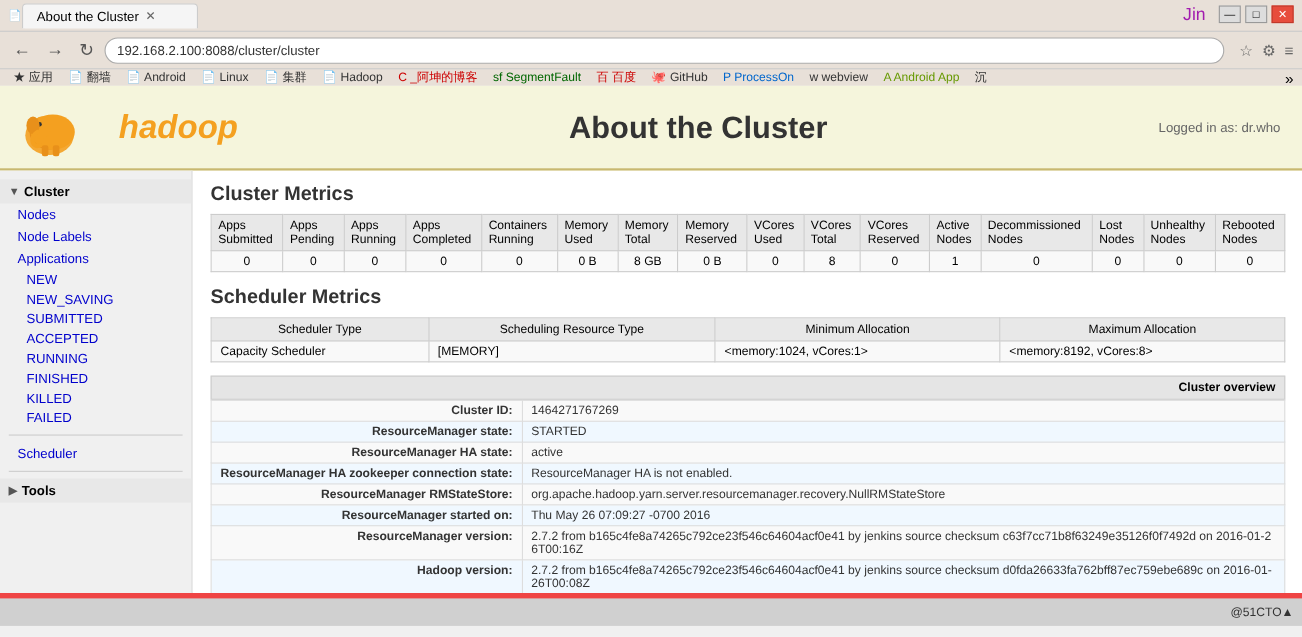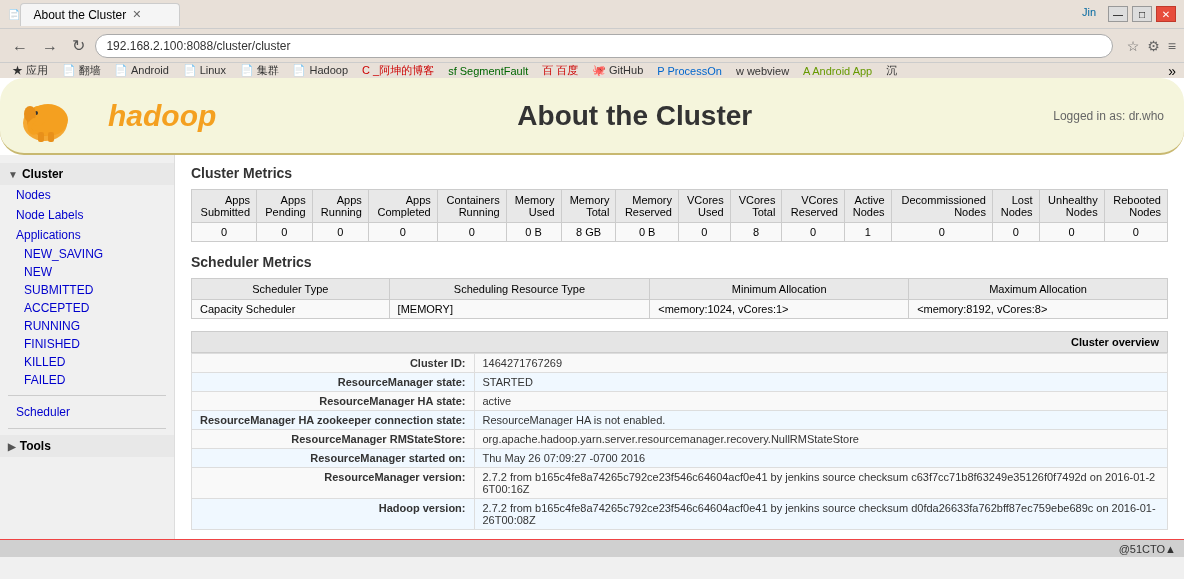--- a/index.html
+++ b/index.html
@@ -23,75 +23,75 @@
     .address-bar { flex: 1; display: flex; align-items: center; background: white; border: 1px solid #aaa; border-radius: 12px; padding: 2px 10px; font-size: 12px; height: 24px; }
     .address-text { color: #333; font-size: 12px; }
     .nav-icons { display: flex; gap: 8px; margin-left: 8px; }
     .nav-icon { font-size: 14px; color: #666; cursor: pointer; }
 
     .bookmarks-bar { background: #e8e0d8; display: flex; align-items: center; padding: 2px 8px; gap: 6px; height: 16px; border-top: 1px solid #ccc; font-size: 11px; overflow: hidden; }
     .bookmark { display: flex; align-items: center; gap: 3px; cursor: pointer; color: #333; white-space: nowrap; padding: 1px 4px; }
 
     
     .page { background: white; display: flex; flex-direction: column; height: calc(579px - 118px); }
-    .page-header { background: #f5f5dc; padding: 10px 20px; display: flex; align-items: center; justify-content: space-between; border-bottom: 2px solid #c8b870; border-radius: 24px; }
+    .page-header { background: #f5f5dc; padding: 10px 20px; display: flex; align-items: center; justify-content: space-between; border-bottom: 2px solid #c8b870; }
     .hadoop-logo { display: flex; align-items: center; gap: 8px; }
 
     .page-body { display: flex; flex: 1; overflow: hidden; }
 
     
     .sidebar { width: 175px; min-width: 175px; background: #f0f0f0; border-right: 1px solid #ddd; padding: 8px 0; overflow-y: auto; }
     .sidebar-section { margin-bottom: 4px; }
     .sidebar-section-header { display: flex; align-items: center; gap: 4px; padding: 4px 8px; font-weight: bold; cursor: pointer; background: #e8e8e8; font-size: 12px; }
     .sidebar-arrow { font-size: 10px; color: #555; }
     .sidebar-link { display: block; padding: 3px 16px; color: #0000cc; text-decoration: none; font-size: 12px; cursor: pointer; }
     .sidebar-sublink { display: block; padding: 2px 24px; color: #0000cc; text-decoration: none; font-size: 12px; cursor: pointer; }
     .sidebar-divider { border: none; border-top: 1px solid #ccc; margin: 6px 8px; }
 
     
     .main-content { flex: 1; padding: 10px 16px; overflow-y: auto; background: white; font-size: 12px; }
-    .section-title { font-size: 14px; font-weight: bold; margin-bottom: 8px; color: #333; }
+    .section-title { font-size: 18px; font-weight: bold; margin-bottom: 8px; color: #333; }
 
     
     .metrics-table { border-collapse: collapse; width: 100%; margin-bottom: 12px; font-size: 11px; }
-    .metrics-table th { background: #e8e8e8; border: 1px solid #ccc; padding: 4px 6px; text-align: right; font-weight: normal; white-space: nowrap; }
+    .metrics-table th { background: #e8e8e8; border: 1px solid #ccc; padding: 4px 6px; text-align: left; font-weight: normal; white-space: nowrap; }
     .metrics-table td { border: 1px solid #ccc; padding: 3px 6px; text-align: center; background: #f9f9f9; }
 
     .scheduler-table { border-collapse: collapse; width: 100%; margin-bottom: 12px; font-size: 11px; }
     .scheduler-table th { background: #e8e8e8; border: 1px solid #ccc; padding: 4px 8px; text-align: center; font-weight: normal; }
     .scheduler-table td { border: 1px solid #ccc; padding: 3px 8px; background: #f9f9f9; }
 
     
     .cluster-overview-header { background: #e5e5e5; text-align: right; padding: 4px 8px; border: 1px solid #ccc; font-size: 11px; font-weight: bold; margin-bottom: 0; }
     .info-table { border-collapse: collapse; width: 100%; font-size: 11px; }
     .info-table tr:nth-child(even) { background: #f0f8ff; }
     .info-table tr:nth-child(odd) { background: #f9f9f9; }
     .info-table td { padding: 3px 8px; border: 1px solid #ddd; vertical-align: top; }
     .info-table td:first-child { text-align: right; font-weight: bold; white-space: nowrap; width: 280px; color: #333; }
     .info-table td:last-child { color: #333; word-break: break-all; }
 
-    .status-bar { background: #d0d0d0; height: 18px; display: flex; align-items: center; padding: 4px 8px; font-size: 11px; color: #333; border-top: 1px solid #ef4444; }
+    .status-bar { background: #d0d0d0; height: 30px; display: flex; align-items: center; padding: 4px 8px; font-size: 11px; color: #333; border-top: 5px solid #ef4444; }
     .status-right { margin-left: auto; }
 
     
     .user-login { font-size: 12px; color: #666; text-align: left; padding: 2px 0; }
   </style>
 </head>
 <body>
 
 <div class="browser-chrome">
 
   <div class="title-bar">
     <span class="tab-favicon">📄</span>
     <div class="tab">
       <span>About the Cluster</span>
       <span class="tab-close">✕</span>
     </div>
     <div class="window-controls">
-      <span style="font-size:11px;margin-right:8px;color:#0369a1;">Jin</span>
+      <span style="font-size:16px;margin-right:8px;color:#a21caf;">Jin</span>
       <div class="win-btn min">—</div>
       <div class="win-btn max">□</div>
       <div class="win-btn close">✕</div>
     </div>
   </div>
 
   <div class="nav-bar">
     <button class="nav-btn">←</button>
     <button class="nav-btn">→</button>
     <button class="nav-btn">↻</button>
@@ -159,22 +159,22 @@
 
     <div class="sidebar">
       <div class="sidebar-section">
         <div class="sidebar-section-header">
           <span class="sidebar-arrow">▼</span>
           <span>Cluster</span>
         </div>
         <a class="sidebar-link">Nodes</a>
         <a class="sidebar-link">Node Labels</a>
         <a class="sidebar-link">Applications</a>
+        <a class="sidebar-sublink">NEW</a>
         <a class="sidebar-sublink">NEW_SAVING</a>
-        <a class="sidebar-sublink">NEW</a>
         <a class="sidebar-sublink">SUBMITTED</a>
         <a class="sidebar-sublink">ACCEPTED</a>
         <a class="sidebar-sublink">RUNNING</a>
         <a class="sidebar-sublink">FINISHED</a>
         <a class="sidebar-sublink">KILLED</a>
         <a class="sidebar-sublink">FAILED</a>
         <hr class="sidebar-divider">
         <a class="sidebar-link">Scheduler</a>
       </div>
       <hr class="sidebar-divider">

